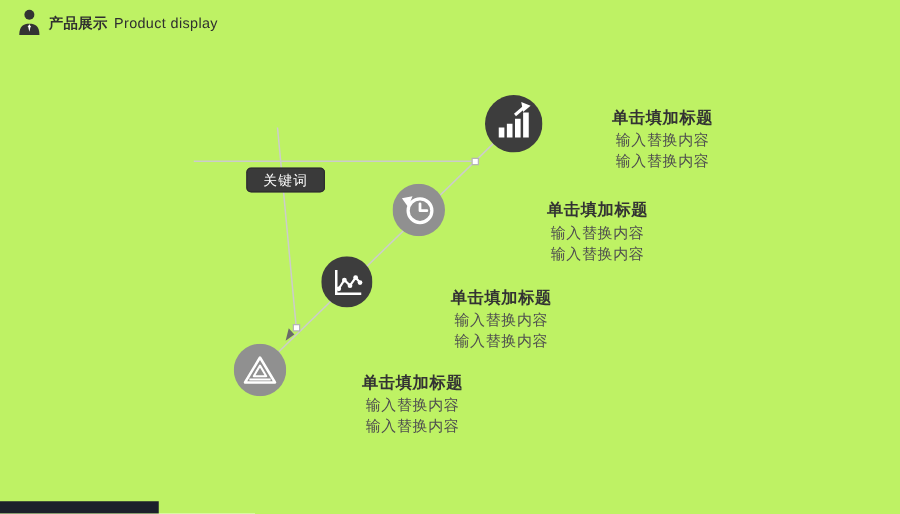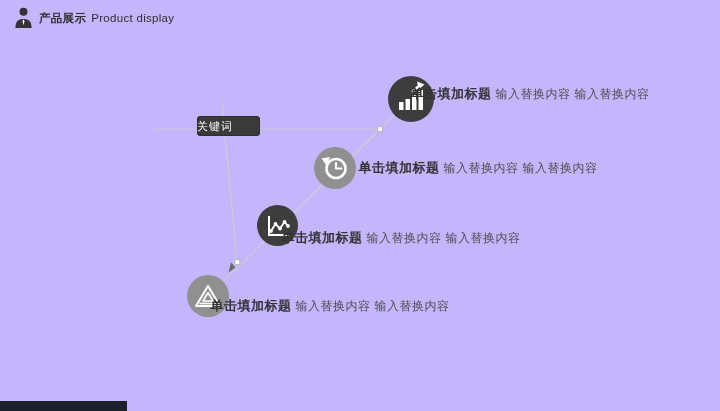--- a/index.html
+++ b/index.html
@@ -1,43 +1,43 @@
 <!DOCTYPE html>
 <html><head>
 <meta charset="utf-8">
 <style>
   html,body{margin:0;padding:0;background:#ffffff;}
   .slide{
-    position:relative;width:720px;height:411px;background:#c4b5fd;
+    position:relative;width:720px;height:411px;background:#bef264;
     overflow:hidden;font-family:"Liberation Sans","DejaVu Sans",sans-serif;
   }
   
   .header{position:absolute;left:14px;top:7px;display:flex;align-items:center;gap:6px;}
   .header .ico{width:19px;height:23px;flex:0 0 auto;}
   .header .htxt{font-size:11.5px;color:#2f2f2f;letter-spacing:.3px;white-space:nowrap;}
   .header .cn{font-weight:700;margin-right:5px;}
   .header .en{font-weight:500;}
   
   .wires{position:absolute;left:0;top:0;width:720px;height:411px;pointer-events:none;}
   
   .keyword{
-    position:absolute;left:197px;top:116px;width:63px;height:20px;
+    position:absolute;left:197px;top:134px;width:63px;height:20px;
     background:#3a3a3a;border-radius:4px;color:#ffffff;font-size:11px;
-    display:flex;align-items:center;justify-content:flex-start;letter-spacing:1px;
+    display:flex;align-items:center;justify-content:center;letter-spacing:1px;
     box-shadow:0 0 0 1px #2e2e2e inset;
   }
   
   .cicon{position:absolute;border-radius:50%;}
   .cicon svg{display:block;}
   .ic1{left:388px;top:76px;width:46px;height:46px;}
   .ic2{left:314px;top:147px;width:42px;height:42px;}
   .ic3{left:257px;top:205px;width:41px;height:41px;}
   .ic4{left:187px;top:275px;width:42px;height:42px;}
   
-  .tblock{position:absolute;display:flex;flex-direction:row;align-items:center;gap:4px;transform:translateX(-50%);}
+  .tblock{position:absolute;display:flex;flex-direction:column;align-items:center;gap:4px;transform:translateX(-50%);}
   .tblock .ttl{font-size:13px;font-weight:700;color:#333333;line-height:16px;white-space:nowrap;letter-spacing:.5px;}
   .tblock .sub{font-size:12px;color:#4f4f4f;line-height:13px;white-space:nowrap;letter-spacing:.5px;}
   .tb1{left:530px;top:86px;}
   .tb2{left:478px;top:160px;}
   .tb3{left:401px;top:230px;}
   .tb4{left:330px;top:298px;}
   
   .footer-bar{position:absolute;left:0;top:401px;width:127px;height:10px;background:#1c202b;}
 </style>
 </head>

